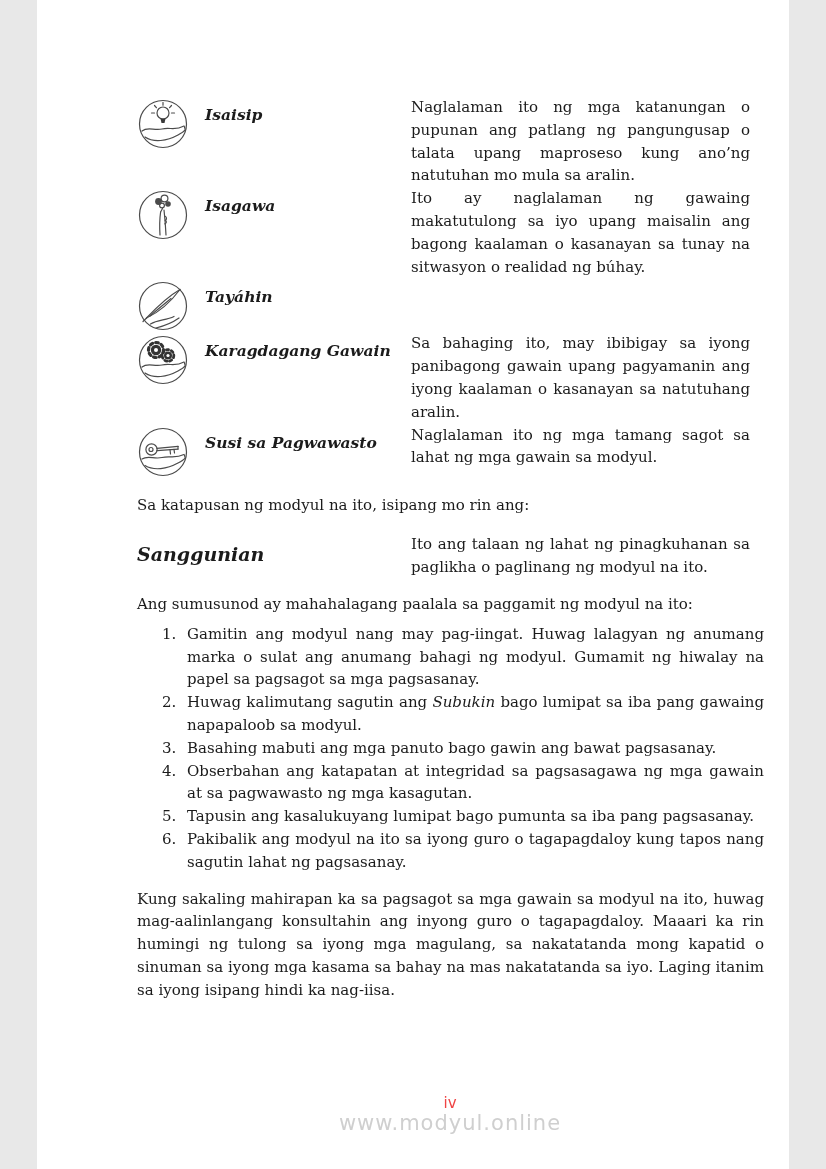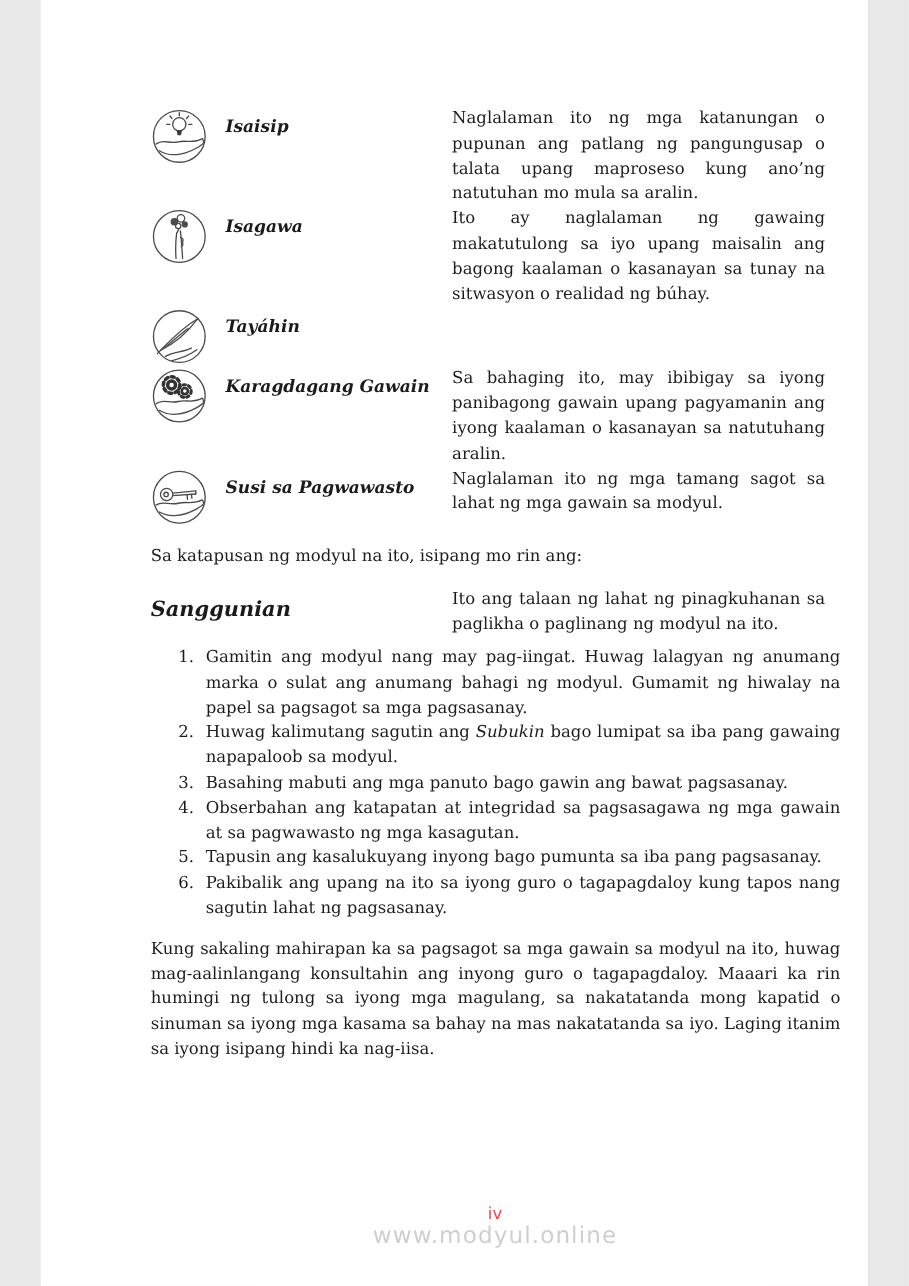--- a/index.html
+++ b/index.html
@@ -130,45 +130,46 @@
       <p class="desc-cell">Naglalaman ito ng mga tamang sagot sa lahat ng mga gawain sa modyul.</p>
     </div>
 
     <p class="body-line">Sa katapusan ng modyul na ito, isipang mo rin ang:</p>
 
     <div class="sang-row">
       <div class="sang-label">Sanggunian</div>
       <p class="sang-desc">Ito ang talaan ng lahat ng pinagkuhanan sa paglikha o paglinang ng modyul na ito.</p>
     </div>
 
+    <p class="reminders-intro">Ang sumusunod ay mahahalagang paalala sa paggamit ng modyul na ito:</p>
 
     <div class="list">
       <div class="list-row">
         <span class="num">1.</span>
         <p class="li-text">Gamitin ang modyul nang may pag-iingat. Huwag lalagyan ng anumang marka o sulat ang anumang bahagi ng modyul. Gumamit ng hiwalay na papel sa pagsagot sa mga pagsasanay.</p>
       </div>
       <div class="list-row">
         <span class="num">2.</span>
         <p class="li-text"><span>Huwag kalimutang sagutin ang </span><span class="ital">Subukin</span><span> bago lumipat sa iba pang gawaing napapaloob sa modyul.</span></p>
       </div>
       <div class="list-row">
         <span class="num">3.</span>
         <p class="li-text">Basahing mabuti ang mga panuto bago gawin ang bawat pagsasanay.</p>
       </div>
       <div class="list-row">
         <span class="num">4.</span>
         <p class="li-text">Obserbahan ang katapatan at integridad sa pagsasagawa ng mga gawain at sa pagwawasto ng mga kasagutan.</p>
       </div>
       <div class="list-row">
         <span class="num">5.</span>
-        <p class="li-text">Tapusin ang kasalukuyang inyong bago pumunta sa iba pang pagsasanay.</p>
+        <p class="li-text">Tapusin ang kasalukuyang lumipat bago pumunta sa iba pang pagsasanay.</p>
       </div>
       <div class="list-row">
         <span class="num">6.</span>
-        <p class="li-text">Pakibalik ang upang na ito sa iyong guro o tagapagdaloy kung tapos nang sagutin lahat ng pagsasanay.</p>
+        <p class="li-text">Pakibalik ang modyul na ito sa iyong guro o tagapagdaloy kung tapos nang sagutin lahat ng pagsasanay.</p>
       </div>
     </div>
 
     <p class="para">Kung sakaling mahirapan ka sa pagsagot sa mga gawain sa modyul na ito, huwag mag-aalinlangang konsultahin ang inyong guro o tagapagdaloy. Maaari ka rin humingi ng tulong sa iyong mga magulang, sa nakatatanda mong kapatid o sinuman sa iyong mga kasama sa bahay na mas nakatatanda sa iyo. Laging itanim sa iyong isipang hindi ka nag-iisa.</p>
 
   </div>
 
   <div class="footer-page">iv</div>
   <div class="watermark">www.modyul.online</div>
 </div>

